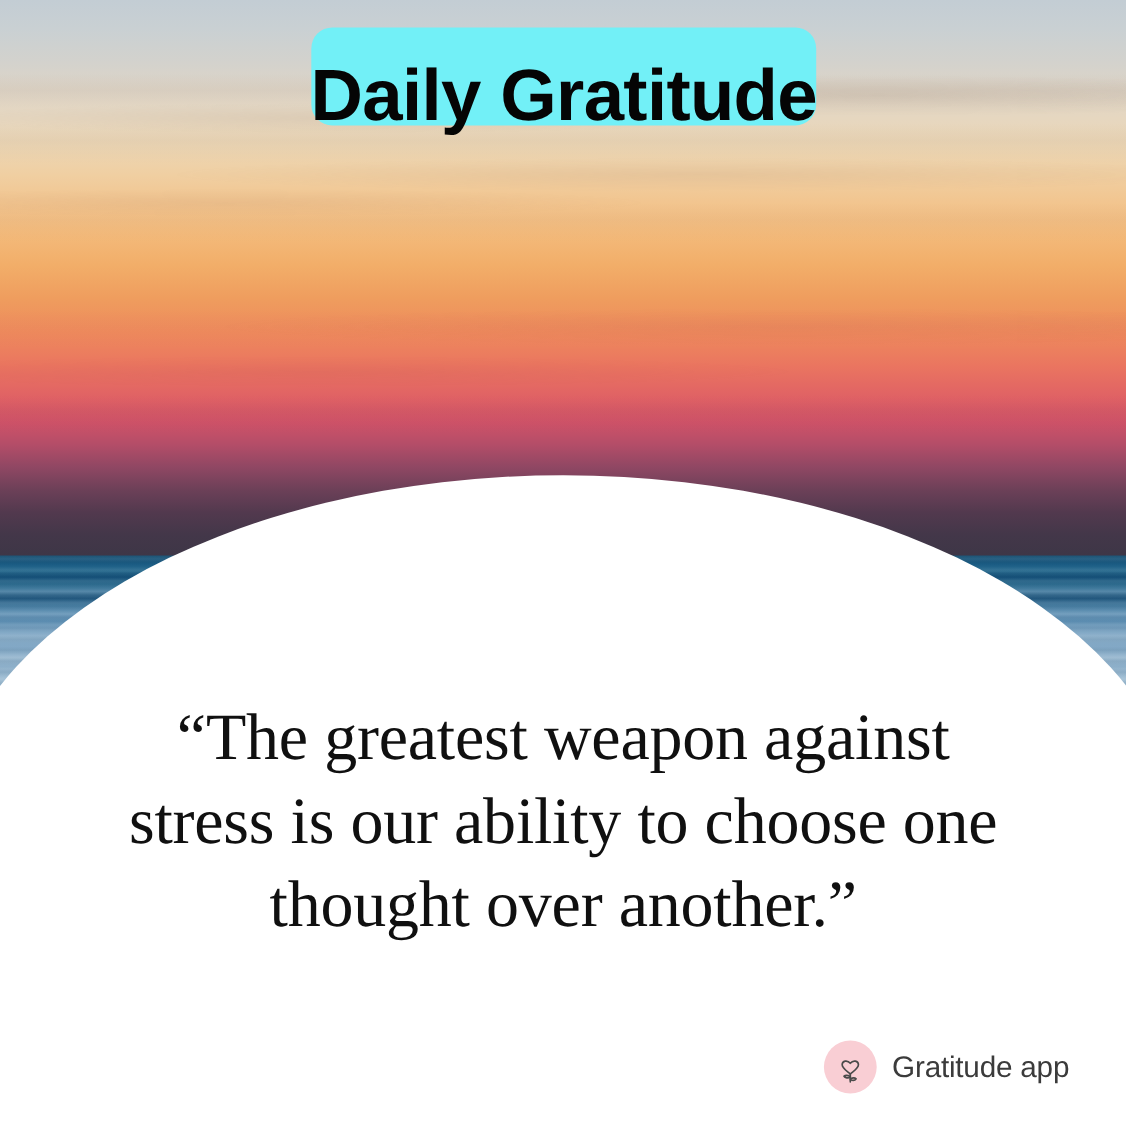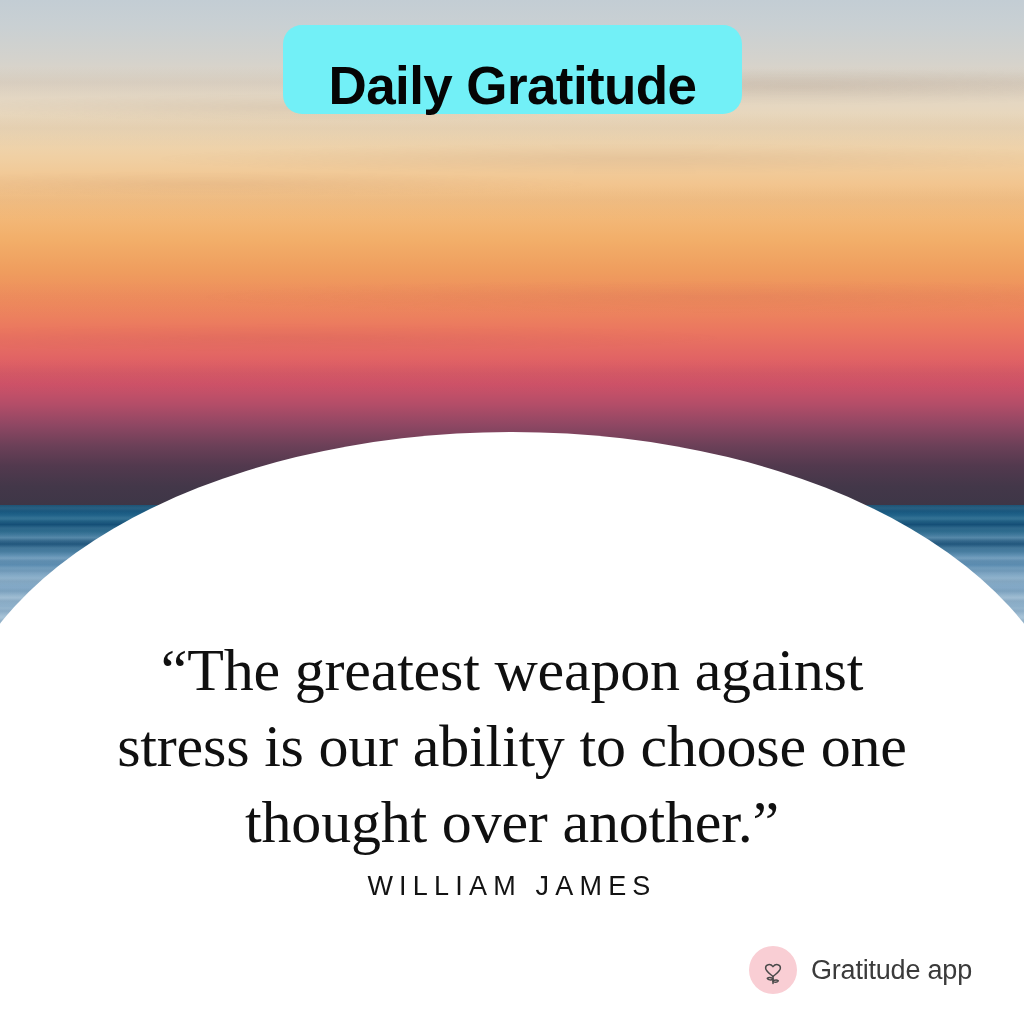--- a/index.html
+++ b/index.html
@@ -138,21 +138,21 @@
     width: 459px;
     height: 89px;
     background: #72f0f7;
     border-radius: 19px;
     display: flex;
     align-items: center;
     justify-content: center;
   }
   .badge-text {
     font-family: "Liberation Sans", sans-serif;
-    font-size: 53px;
+    font-size: 66px;
     font-weight: 700;
     color: #050505;
     letter-spacing: -0.6px;
     line-height: 1;
     white-space: nowrap;
     margin-top: 32px;
   }
 
   
   .quote-block {
@@ -228,21 +228,20 @@
   <div class="arch"></div>
 
   <div class="badge">
     <span class="badge-text">Daily Gratitude</span>
   </div>
 
   <div class="quote-block">
     <p class="quote-text">“The greatest weapon against stress is our ability to choose one thought over another.”</p>
   </div>
 
-  <div class="author">WILLIAM JAMES</div>
 
   <div class="brand">
     <span class="brand-mark">
       <svg width="34" height="34" viewBox="0 0 34 34" aria-hidden="true">
         <g fill="none" stroke="#4a4a4a" stroke-width="1.5" stroke-linecap="round" stroke-linejoin="round">
           <path d="M17 13.6 C14.4 10.4 9.6 11.2 9.6 15.0 C9.6 18.1 13.3 20.3 17 23.4
                    C20.7 20.3 24.4 18.1 24.4 15.0 C24.4 11.2 19.6 10.4 17 13.6 Z"></path>
           <path d="M17 23.4 L17 30.6"></path>
           <path d="M17 25.6 C14.6 24.4 12.2 24.6 11.3 25.4 C12.2 27.0 15.0 27.4 17 26.4"></path>
           <path d="M17 27.9 C19.0 26.8 21.4 27.0 22.3 27.8 C21.4 29.2 19.0 29.4 17 28.6"></path>

